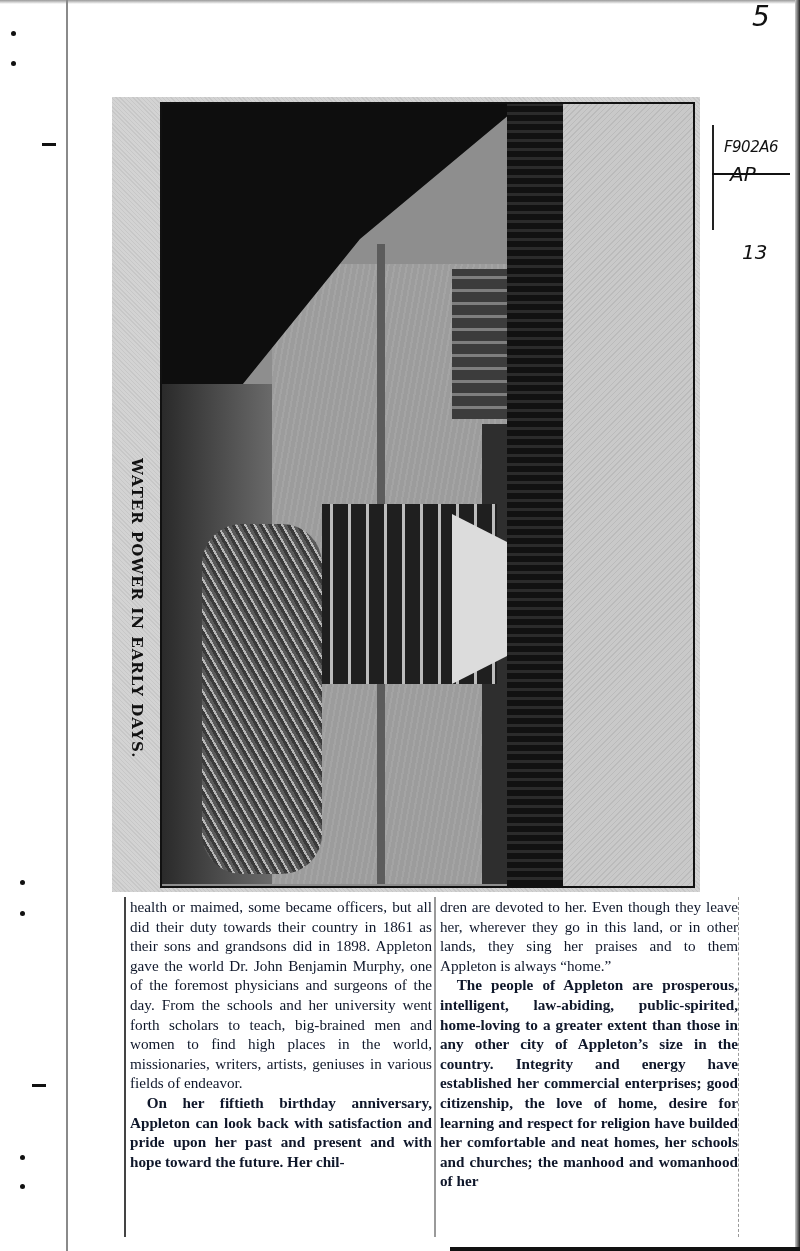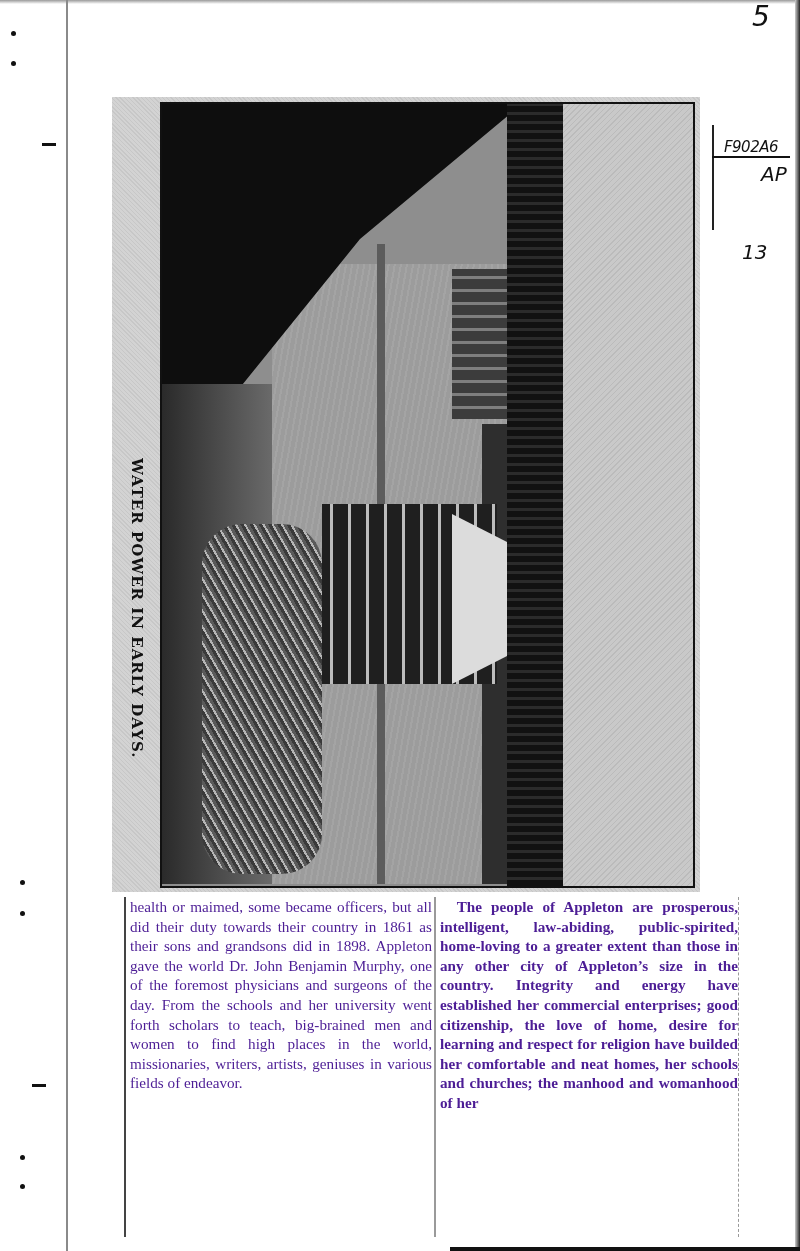--- a/index.html
+++ b/index.html
@@ -28,23 +28,23 @@
   .binder-dash {
     position: absolute; height: 3px; background: #111;
   }
   .handwriting {
     position: absolute; font-family: "DejaVu Sans", sans-serif;
     color: #111; font-style: italic;
   }
   .page-number { left: 752px; top: 0px; font-size: 28px; }
   .call-number {
     left: 712px; top: 138px; font-size: 15px; letter-spacing: -0.5px;
-    border-bottom: 2px solid #111; padding-bottom: 0; width: 78px; text-align: center;
+    border-bottom: 2px solid #111; padding-bottom: 17px; width: 78px; text-align: center;
   }
-  .call-sub { left: 730px; top: 162px; font-size: 20px; margin-left: 31px; }
+  .call-sub { left: 730px; top: 162px; font-size: 20px; }
   .call-num2 { left: 742px; top: 197px; font-size: 20px; margin-top: 43px; }
   .call-rule {
     position: absolute; left: 712px; top: 125px; width: 2px; height: 105px;
     background: #222;
   }
 
   .photo-mat {
     position: absolute; left: 112px; top: 97px; width: 588px; height: 795px;
     background:
       repeating-linear-gradient(45deg, rgba(0,0,0,0.06) 0 1px, transparent 1px 3px),
@@ -122,21 +122,21 @@
     writing-mode: vertical-rl;
     font-family: "DejaVu Serif", serif; font-weight: bold;
     font-size: 15px; letter-spacing: 1px; color: #111;
   }
 
   .column {
     position: absolute; top: 897px;
     font-family: "Liberation Serif", serif;
     font-size: 15.2px; line-height: 19.6px;
     text-align: justify;
-    color: #4c1d95;
+    color: #0f172a;
   }
   .col-left { left: 124px; width: 302px; border-left: 2px solid #444; padding-left: 4px; height: 340px; }
   .col-right { left: 434px; width: 298px; border-left: 2px solid #9a9a9a; padding-left: 4px; height: 340px; }
   .col-right-rule {
     position: absolute; left: 738px; top: 897px; width: 1px; height: 340px;
     border-left: 1px dashed #9a9a9a;
   }
   .para { margin: 0; text-indent: 0; }
   .para.indent { text-indent: 1.1em; font-weight: bold; }
   .bottom-rule {
@@ -178,20 +178,22 @@
   <div class="mill1"></div>
   <div class="mill1-roof"></div>
   <div class="mill2"></div>
   <div class="mill2-roof"></div>
   <div class="treeline"></div>
   <div class="sky"></div>
 </div>
 
 <div class="column col-left">
   <p class="para">health or maimed, some became officers, but all did their duty towards their country in 1861 as their sons and grandsons did in 1898. Appleton gave the world Dr. John Benjamin Murphy, one of the foremost physicians and surgeons of the day. From the schools and her university went forth scholars to teach, big-brained men and women to find high places in the world, missionaries, writers, artists, geniuses in various fields of endeavor.</p>
+  <p class="para indent">On her fiftieth birthday anniversary, Appleton can look back with satisfaction and pride upon her past and present and with hope toward the future. Her chil-</p>
 </div>
 
 <div class="column col-right">
+  <p class="para">dren are devoted to her. Even though they leave her, wherever they go in this land, or in other lands, they sing her praises and to them Appleton is always “home.”</p>
   <p class="para indent">The people of Appleton are prosperous, intelligent, law-abiding, public-spirited, home-loving to a greater extent than those in any other city of Appleton’s size in the country. Integrity and energy have established her commercial enterprises; good citizenship, the love of home, desire for learning and respect for religion have builded her comfortable and neat homes, her schools and churches; the manhood and womanhood of her</p>
 </div>
 <div class="col-right-rule"></div>
 
 <div class="bottom-rule"></div>
 
 </body></html>

